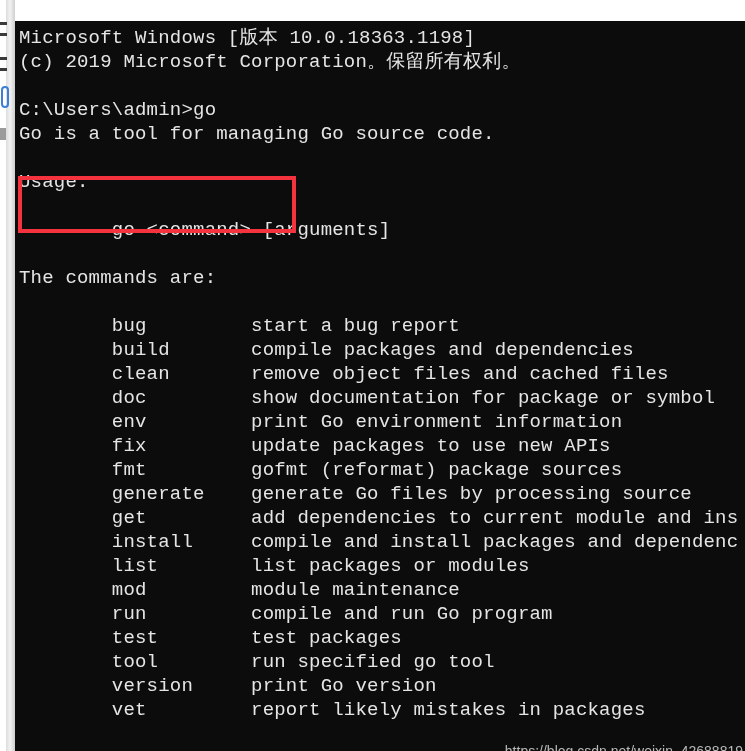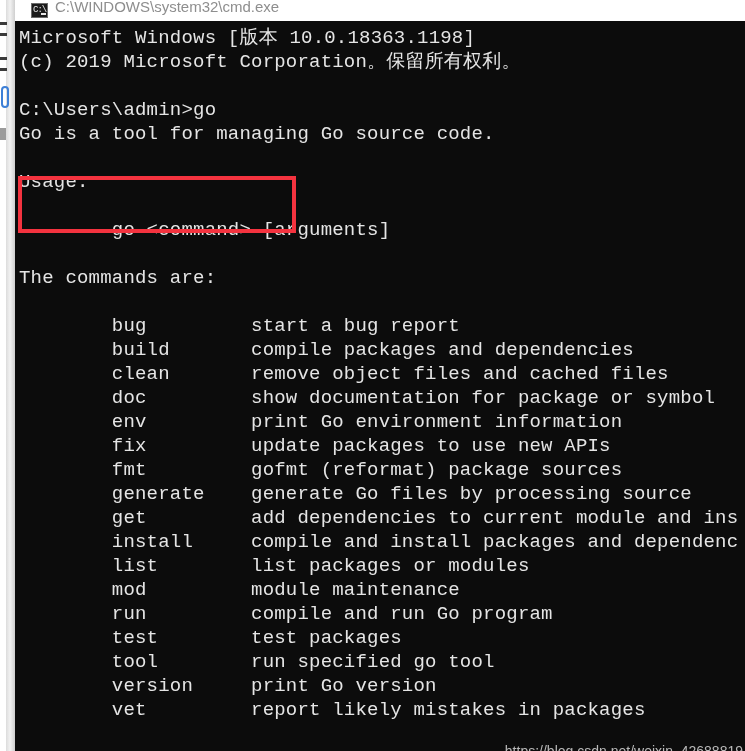--- a/index.html
+++ b/index.html
@@ -167,24 +167,20 @@
     <div class="bg-left-edge"></div>
     <div class="bg-left-strip"></div>
     <div class="bg-rule r1"></div>
     <div class="bg-rule r2"></div>
     <div class="bg-rule r3"></div>
     <div class="bg-rule r4"></div>
     <div class="bg-blue-box"></div>
     <div class="bg-tick"></div>
   </div>
 
-  <div class="titlebar">
-    <span class="cmd-icon"></span>
-    <span class="title-text">C:\WINDOWS\system32\cmd.exe</span>
-  </div>
 
   <div class="console">
     <div class="console-inner" id="console-inner"><div class="line">Microsoft Windows [版本 10.0.18363.1198]</div><div class="line">(c) 2019 Microsoft Corporation。保留所有权利。</div><div class="line blank"></div><div class="line">C:\Users\admin&gt;go</div><div class="line">Go is a tool for managing Go source code.</div><div class="line blank"></div><div class="line">Usage:</div><div class="line blank"></div><div class="line">        go &lt;command&gt; [arguments]</div><div class="line blank"></div><div class="line">The commands are:</div><div class="line blank"></div><div class="line">        bug         start a bug report</div><div class="line">        build       compile packages and dependencies</div><div class="line">        clean       remove object files and cached files</div><div class="line">        doc         show documentation for package or symbol</div><div class="line">        env         print Go environment information</div><div class="line">        fix         update packages to use new APIs</div><div class="line">        fmt         gofmt (reformat) package sources</div><div class="line">        generate    generate Go files by processing source</div><div class="line">        get         add dependencies to current module and ins</div><div class="line">        install     compile and install packages and dependenc</div><div class="line">        list        list packages or modules</div><div class="line">        mod         module maintenance</div><div class="line">        run         compile and run Go program</div><div class="line">        test        test packages</div><div class="line">        tool        run specified go tool</div><div class="line">        version     print Go version</div><div class="line">        vet         report likely mistakes in packages</div></div>
 
     <div class="annotation-box"></div>
 
     <div class="watermark">https://blog.csdn.net/weixin_42688819</div>
   </div>
 
 </div>

